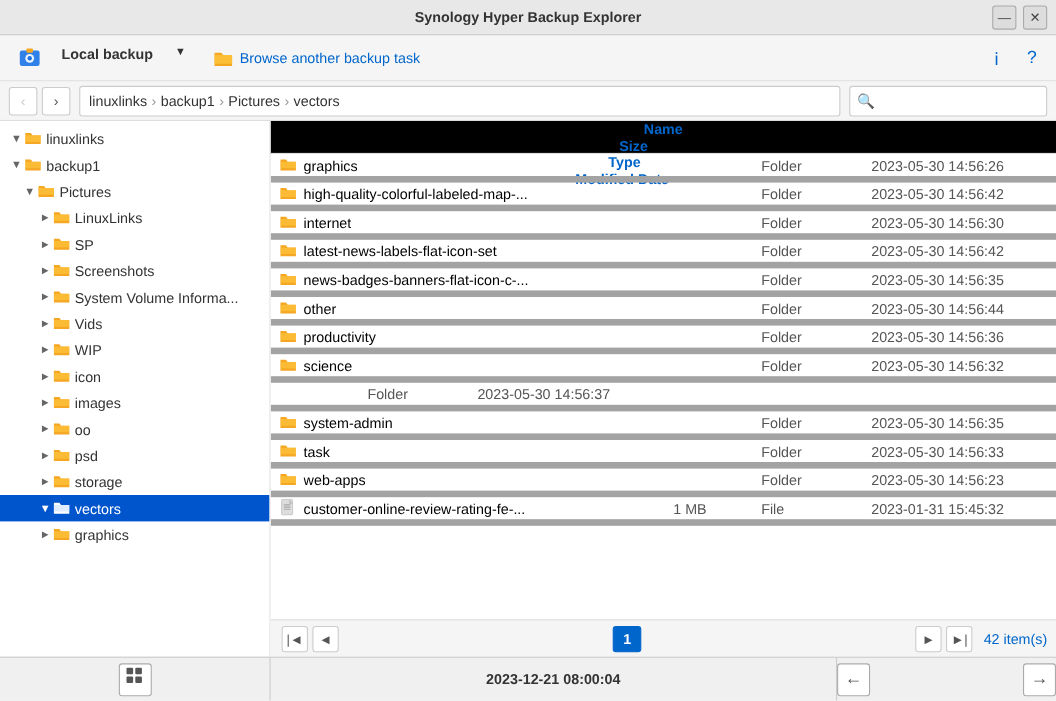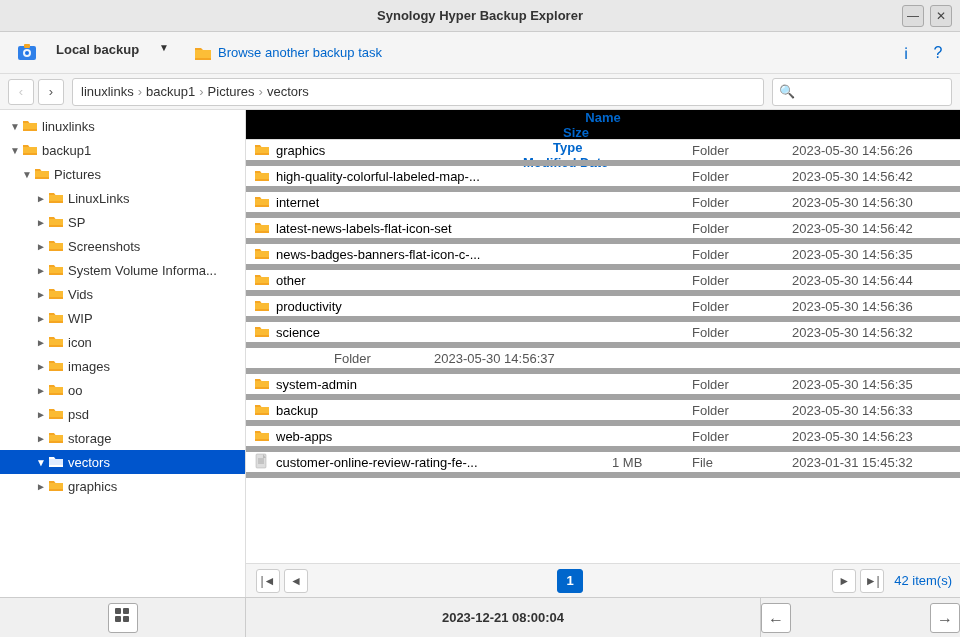--- a/index.html
+++ b/index.html
@@ -699,21 +699,21 @@
           <div class="cell-size"></div>
           <div class="cell-type">Folder</div>
           <div class="cell-modified">2023-05-30 14:56:35</div>
         </div>
         <div class="file-row">
           <div class="file-name-cell col-name">
             <span><svg width="16" height="16" viewBox="0 0 16 16">
                 <path d="M1 4h5l1.5 2H15v8H1V4z" fill="#f5a623"></path>
                 <path d="M1 6h14v6H1V6z" fill="#ffc940" opacity="0.6"></path>
               </svg></span>
-            <span class="file-name-text">backup</span>
+            <span class="file-name-text">task</span>
           </div>
           <div class="cell-size"></div>
           <div class="cell-type">Folder</div>
           <div class="cell-modified">2023-05-30 14:56:33</div>
         </div>
         <div class="file-row">
           <div class="file-name-cell col-name">
             <span><svg width="16" height="16" viewBox="0 0 16 16">
                 <path d="M1 4h5l1.5 2H15v8H1V4z" fill="#f5a623"></path>
                 <path d="M1 6h14v6H1V6z" fill="#ffc940" opacity="0.6"></path>

